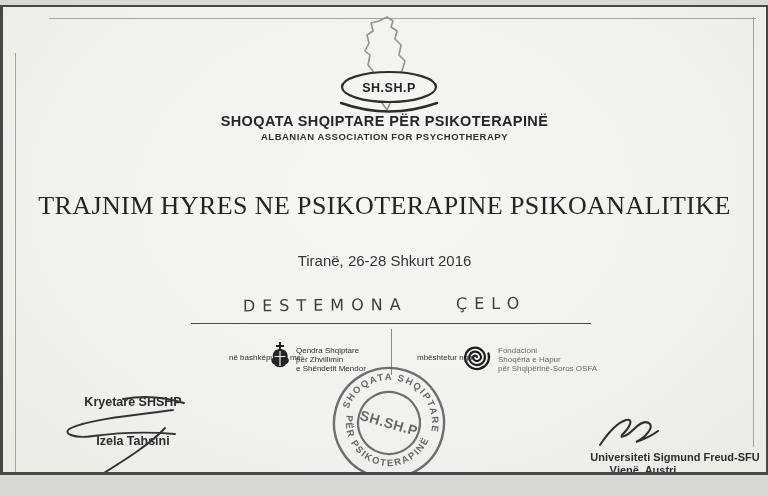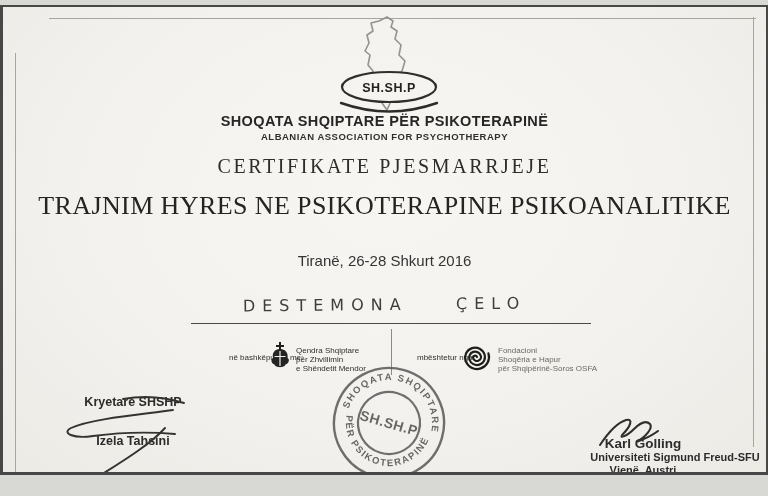--- a/index.html
+++ b/index.html
@@ -48,21 +48,20 @@
       <path d="M62 4 L68 8 L66 14 L72 18 L70 26 L76 32 L74 42 L80 48 L77 58 L71 64 L69 72 L66 80 L66 88 L62 97 L57 90 L54 82 L50 72 L46 66 L48 58 L43 52 L45 42 L40 38 L44 30 L42 22 L48 18 L46 10 L54 8 Z" fill="none" stroke="#939390" stroke-width="1.6" stroke-linejoin="round"></path>
       <ellipse cx="64" cy="74" rx="47" ry="15" fill="#f5f4f0" stroke="#2e2e2c" stroke-width="2.2"></ellipse>
       <text x="64" y="79" text-anchor="middle" font-family="Liberation Sans, sans-serif" font-size="12.5" font-weight="bold" letter-spacing="0.5" fill="#222">SH.SH.P</text>
       <path d="M16 90 Q64 107 112 90" fill="none" stroke="#2c2c2a" stroke-width="2.4" stroke-linecap="round"></path>
     </svg>
   </div>
 
   <div class="abs center org-name">SHOQATA SHQIPTARE PËR PSIKOTERAPINË</div>
   <div class="abs center org-name-en">ALBANIAN ASSOCIATION FOR PSYCHOTHERAPY</div>
 
-  <div class="abs center cert-type">CERTIFIKATE PJESMARRJEJE</div>
   <div class="abs center title">TRAJNIM HYRES NE PSIKOTERAPINE PSIKOANALITIKE</div>
   <div class="abs center date">Tiranë, 26-28 Shkurt 2016</div>
 
   <div class="abs center handname">DESTEMONA    ÇELO</div>
   <div class="hair" style="left:188px;top:316px;width:400px;height:1px;background:#4a4a48;"></div>
 
   <div class="abs tiny" style="left:186px;top:346px;padding-left:40px;">në bashkëpunim me:</div>
 
   <div class="abs" style="left:265px;top:334px;width:24px;height:32px;">
     <svg width="24" height="32" viewBox="0 0 24 32">
@@ -113,21 +112,20 @@
   <div class="abs" style="left:50px;top:385px;width:140px;height:110px;">
     <svg width="140" height="110" viewBox="0 0 140 110">
       <g fill="none" stroke="#333331" stroke-width="1.9" stroke-linecap="round">
         <path d="M70 7 C 92 3, 112 5, 131 11"></path>
         <path d="M120 18 C 95 22, 40 26, 18 36 C 8 41, 20 47, 40 44 C 70 40, 100 40, 122 42"></path>
         <path d="M112 36 C 95 55, 60 75, 40 88 C 32 94, 26 101, 23 108"></path>
       </g>
     </svg>
   </div>
 
-  <div class="abs signame" style="left:560px;top:429px;width:160px;font-size:13.5px;">Karl Golling</div>
   <div class="abs orgline" style="left:572px;top:444px;width:200px;">Universiteti Sigmund Freud-SFU</div>
   <div class="abs orgline" style="left:540px;top:457px;width:200px;">Vjenë, Austri</div>
   <div class="abs" style="left:585px;top:400px;width:90px;height:45px;">
     <svg width="90" height="45" viewBox="0 0 90 45">
       <path d="M12 38 C 20 26, 28 16, 38 13 C 46 11, 42 20, 35 27 C 30 32, 38 30, 46 22 C 52 16, 58 13, 62 17 C 65 21, 58 30, 48 35 C 54 33, 62 30, 70 24" fill="none" stroke="#2f2f2d" stroke-width="2.1" stroke-linecap="round"></path>
     </svg>
   </div>
 
 
 </div>

